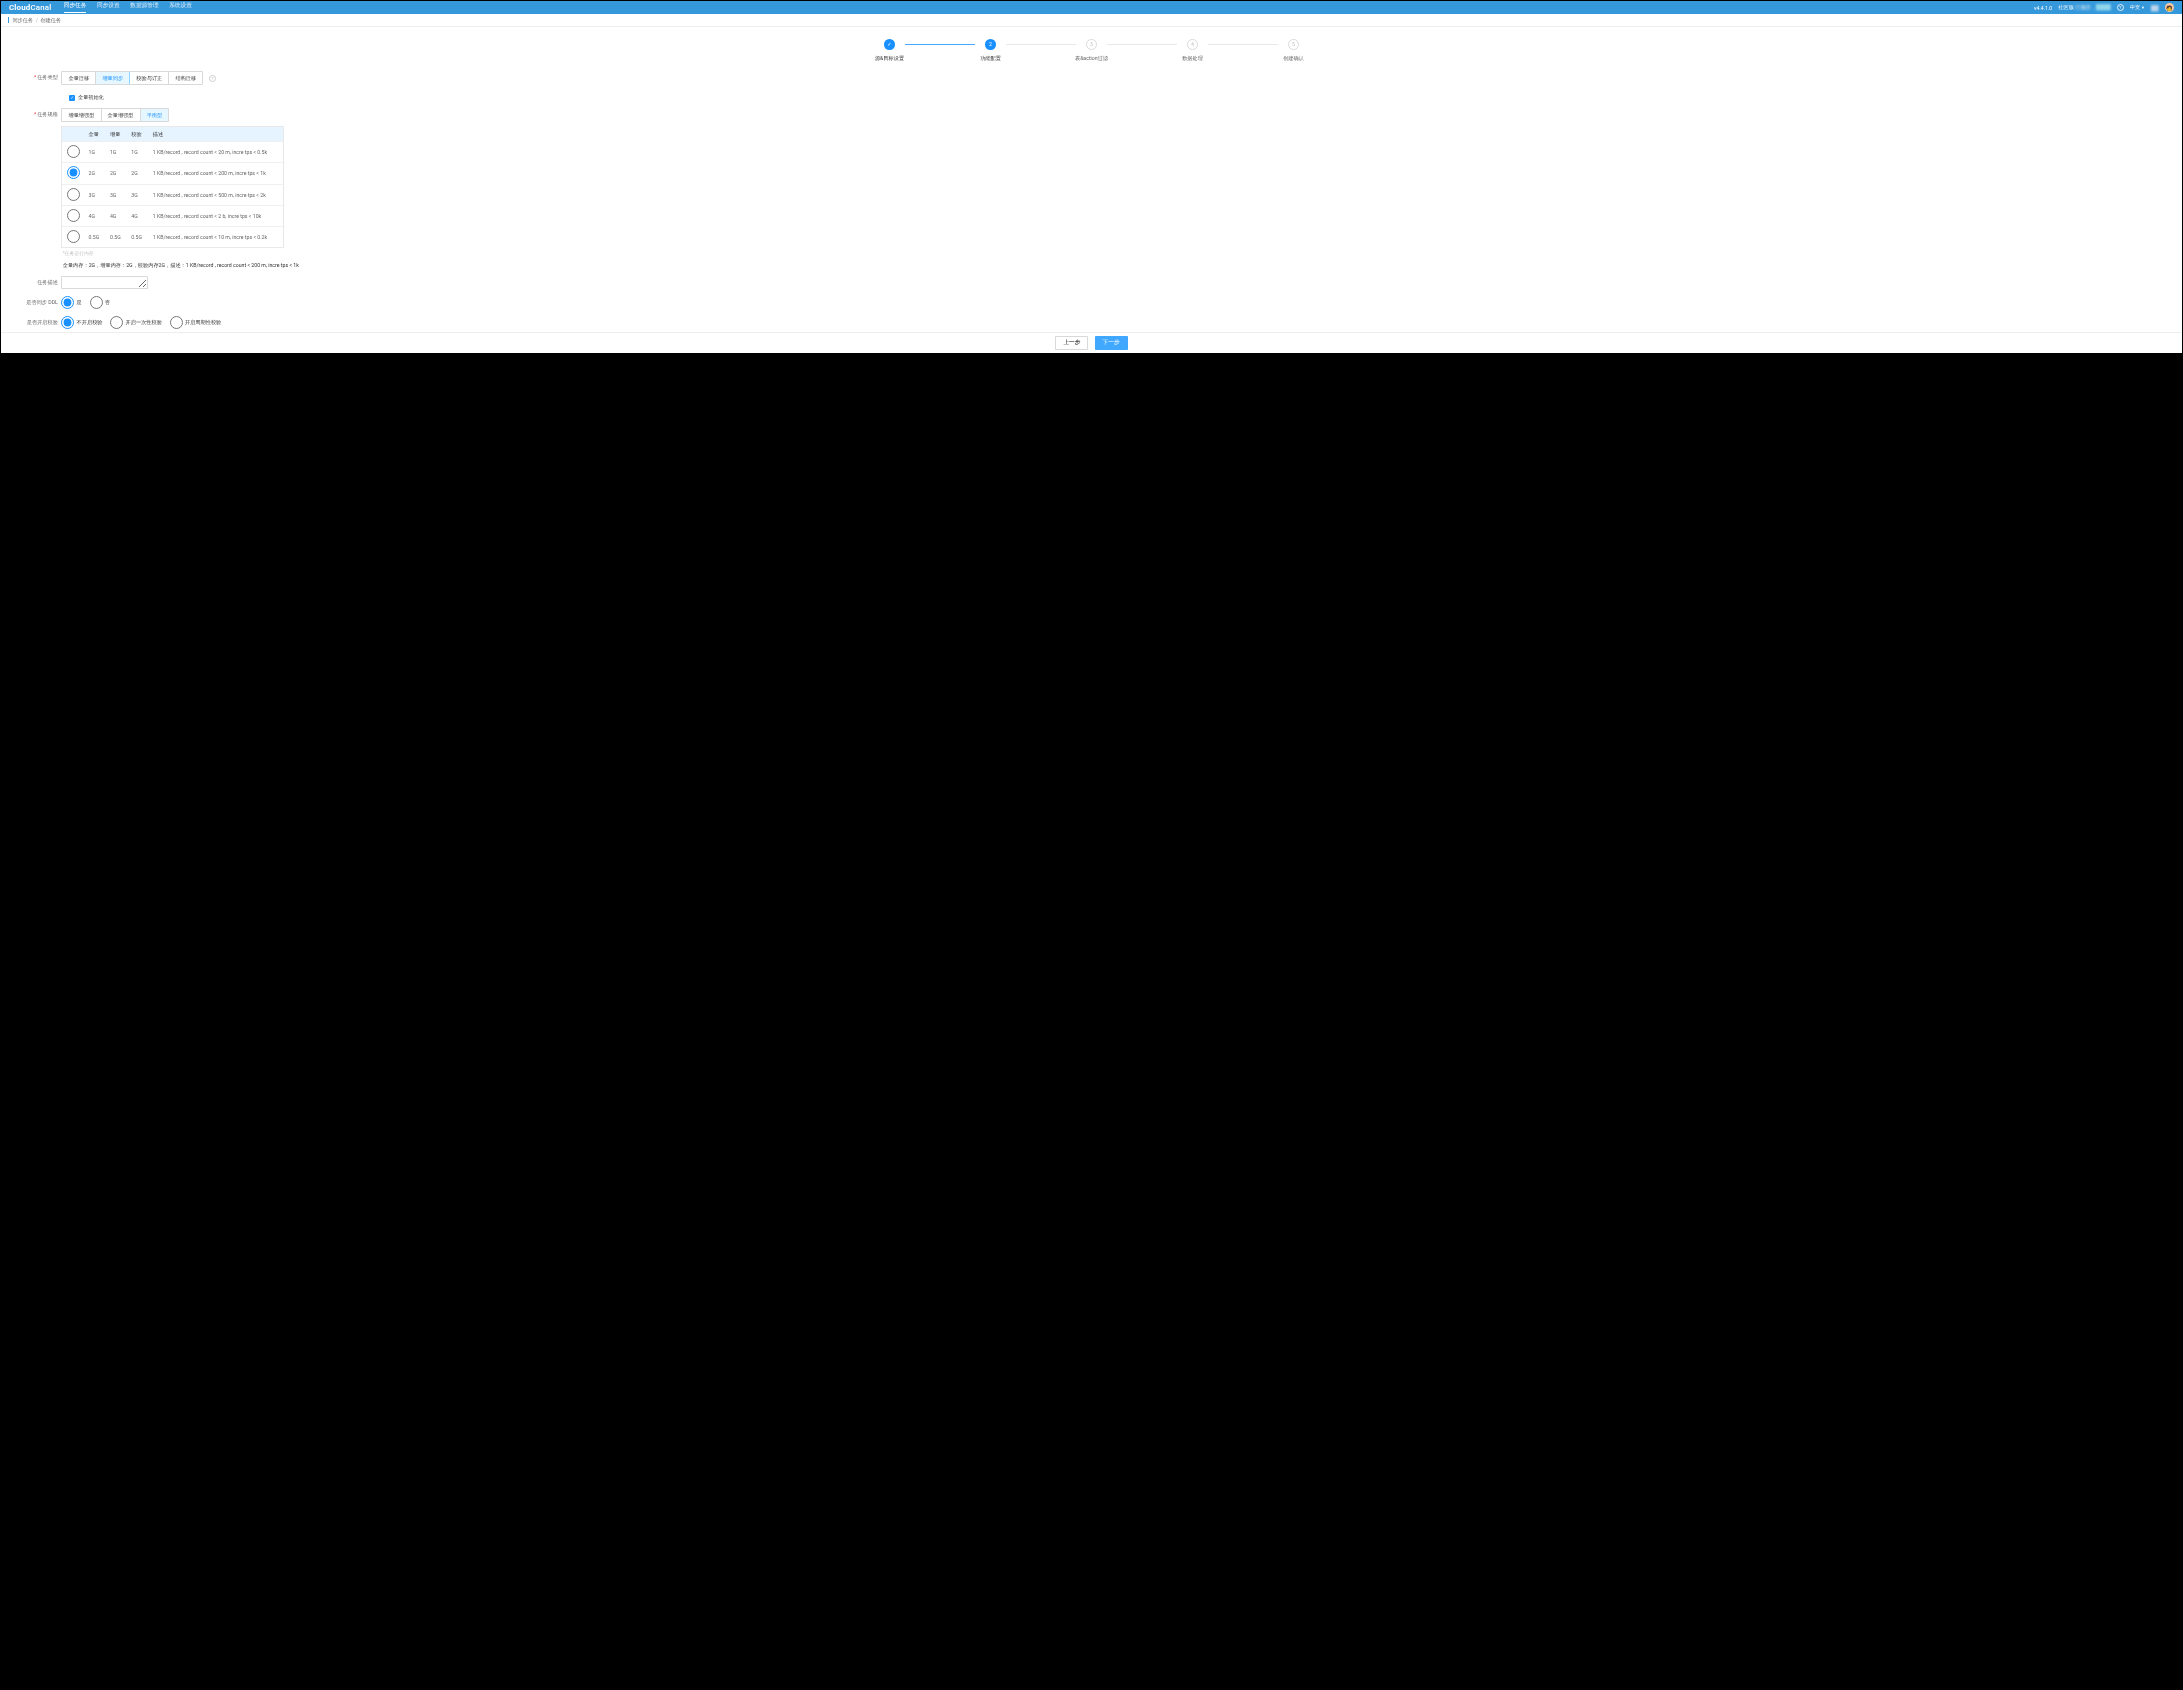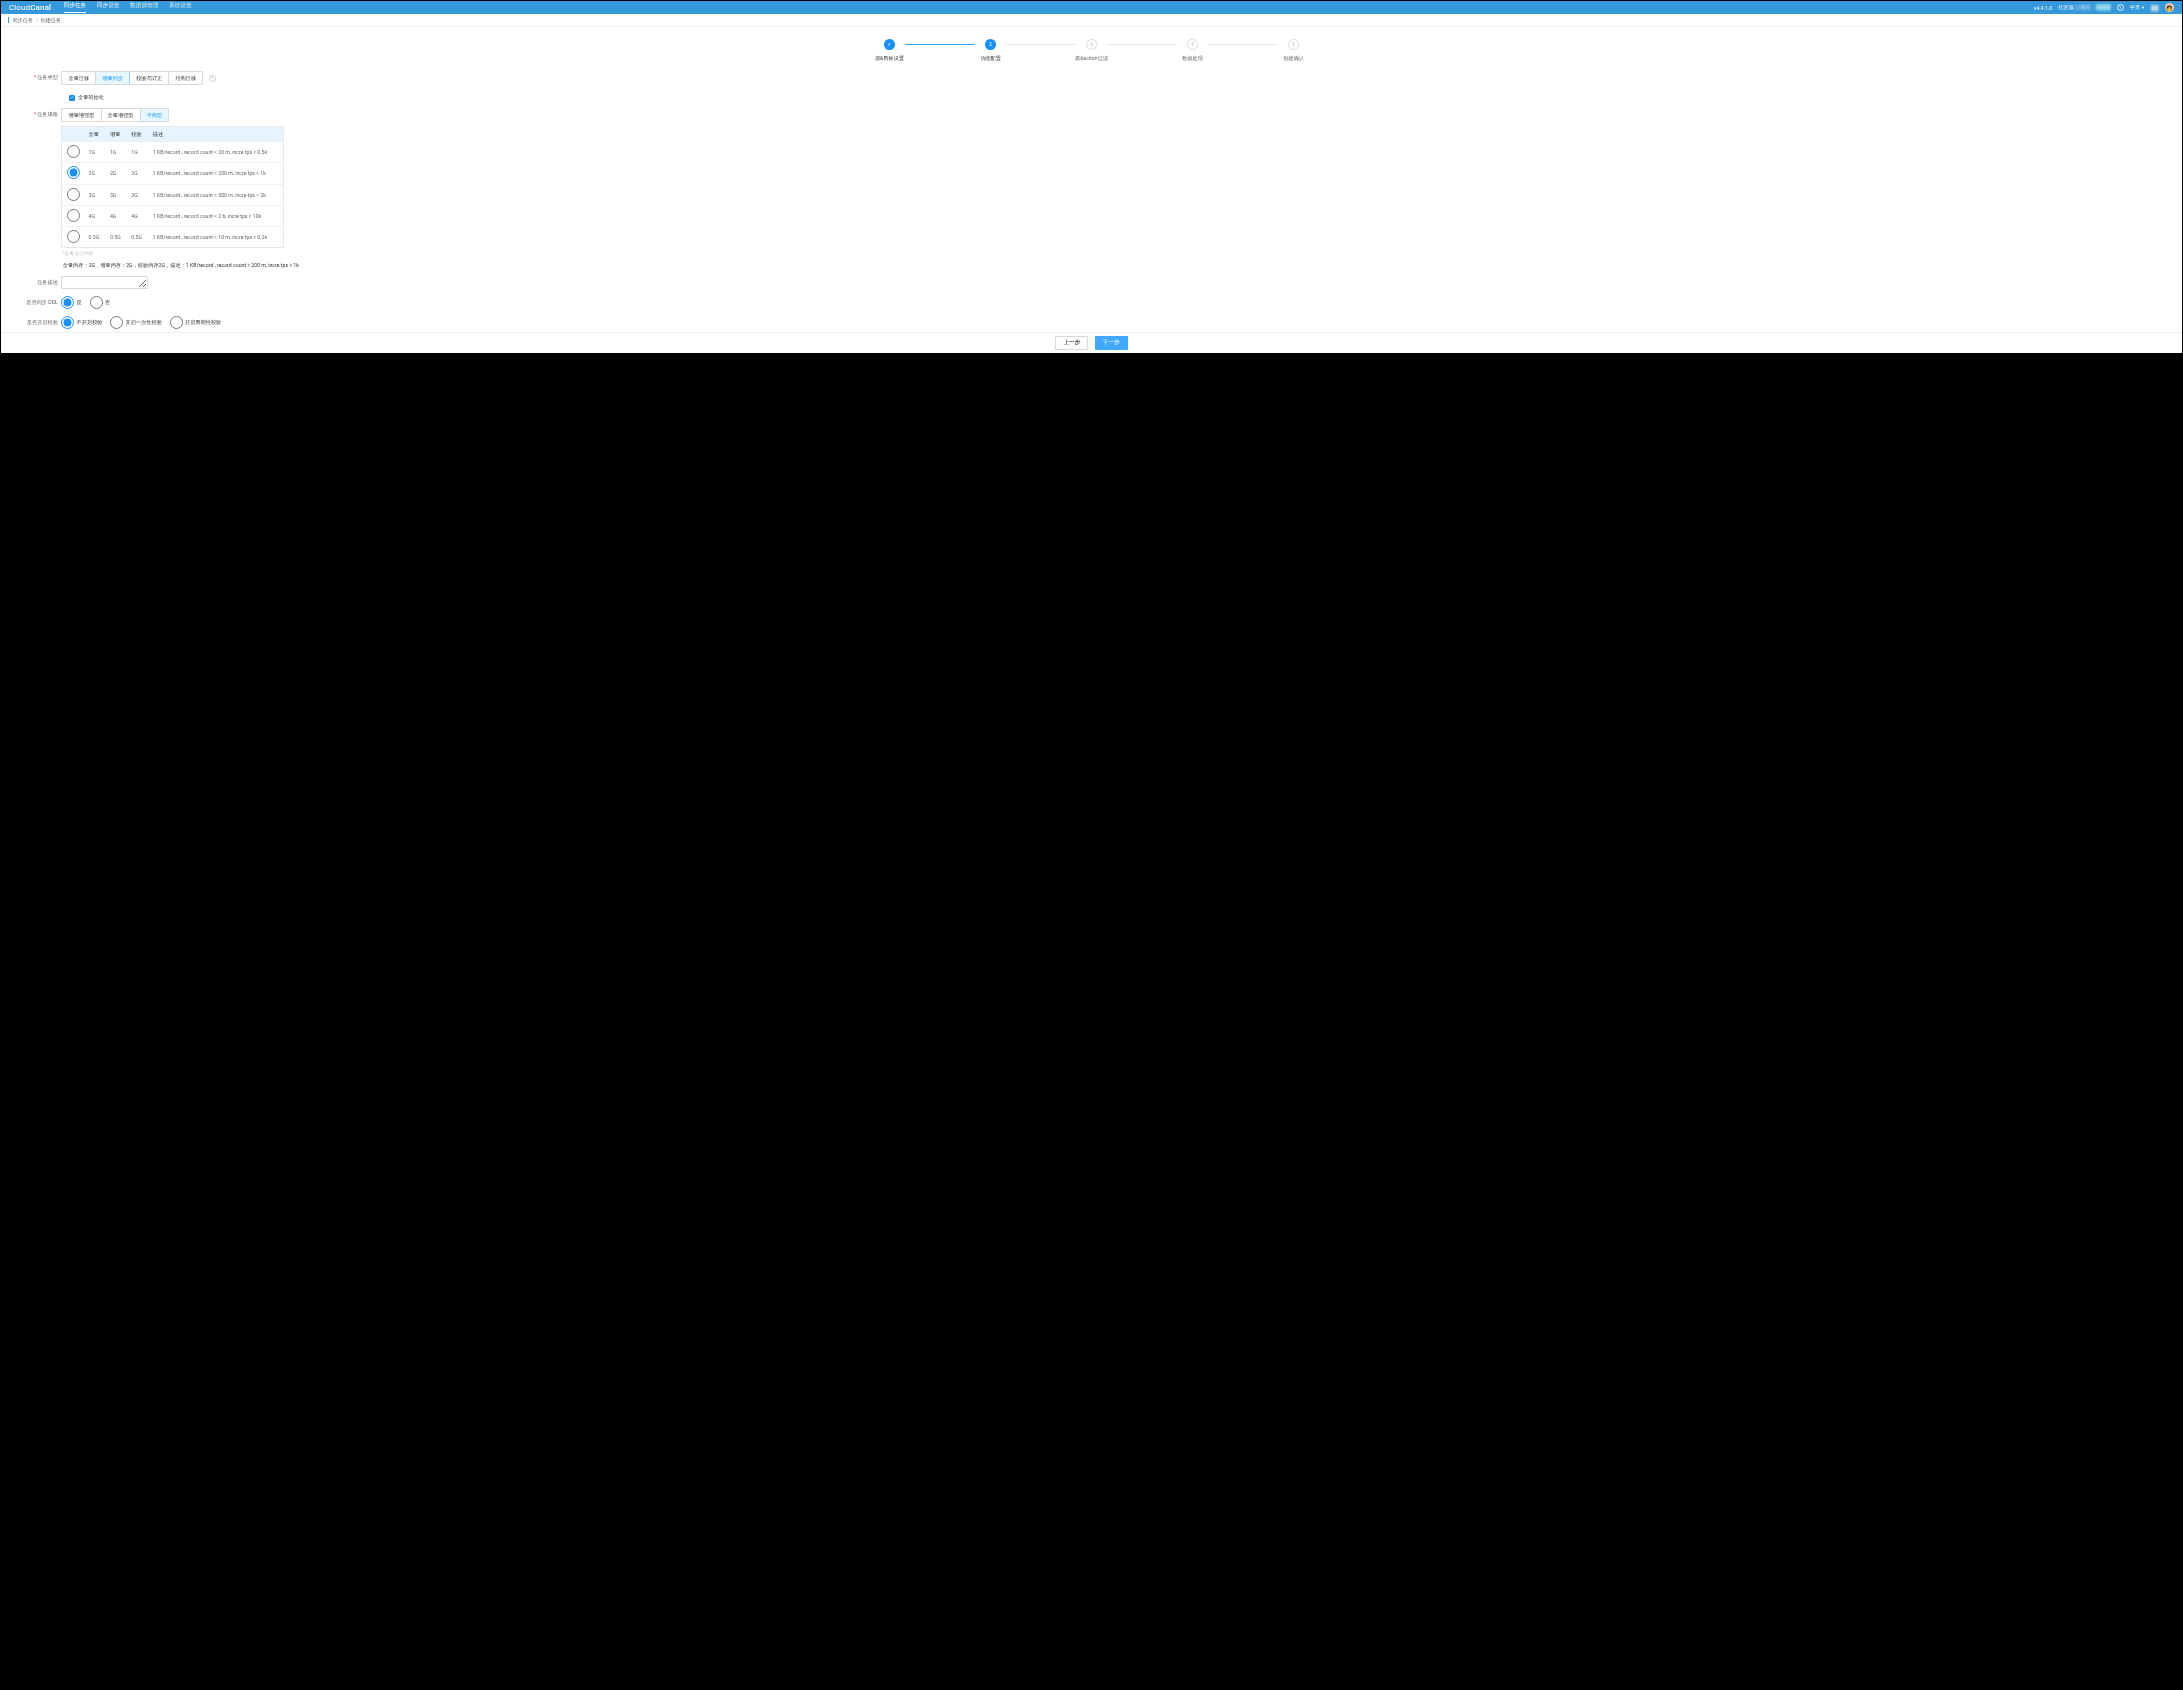--- a/index.html
+++ b/index.html
@@ -1,20 +1,20 @@
 <!DOCTYPE html>
 <html style="font-size:7px"><head>
 <meta charset="utf-8">
 <style>
 * { box-sizing: border-box; margin: 0; padding: 0; }
 body { font-family: -apple-system, BlinkMacSystemFont, "Segoe UI", Roboto, "Helvetica Neue", Arial, sans-serif; font-size: 5.7px; color: #333; background: #000; }
 .frame { background: #fff; border: 1.3px solid #000; margin: 0; width: 100%; height: 354px; display: flex; flex-direction: column; overflow: hidden; }
 .topbar { background: #3598db; color: #fff; height: 13px; display: flex; align-items: center; padding: 0 7.9px; font-size: 5.7px; }
 .topbar .brand { font-size: 7.9px; font-weight: 500; letter-spacing: 0.2px; margin-right: 12.2px; }
-.topbar .brand .cloud { font-weight: 400; text-align: center; }
+.topbar .brand .cloud { font-weight: 700; text-align: center; }
 .topbar .nav { display: flex; gap: 10.5px; flex: 1; }
 .topbar .nav a { color: rgba(255,255,255,0.85); text-decoration: none; padding-bottom: 2.2px; font-size: 5.7px; }
 .topbar .nav a.active { color: #fff; border-bottom: 0.9px solid #fff; }
 .topbar .right { display: flex; align-items: center; gap: 6.1px; font-size: 5.2px; }
 .topbar .right .blurred { filter: blur(1.1px); opacity: 0.95; }
 .topbar .right .help { width:7px; height:7px; border:0.4px solid rgba(255,255,255,.85); border-radius:50%; display:inline-flex; align-items:center; justify-content:center; font-size:4.4px; }
 .topbar .right .caret { font-size: 3.9px; margin-left:0.9px; }
 .topbar .avatar { width:9.6px; height:9.6px; border-radius:50%; background:#f8c9a8; display:inline-flex; align-items:center; justify-content:center; font-size:5.2px; }
 .crumbbar { height: 13px; border-bottom: 0.4px solid #eee; display: flex; align-items: center; padding: 0 7px; font-size: 5.2px; color: #666; }
 .crumbbar .pipe { width:0.9px; height:5.7px; background:#3598db; margin-right:3.5px; }

